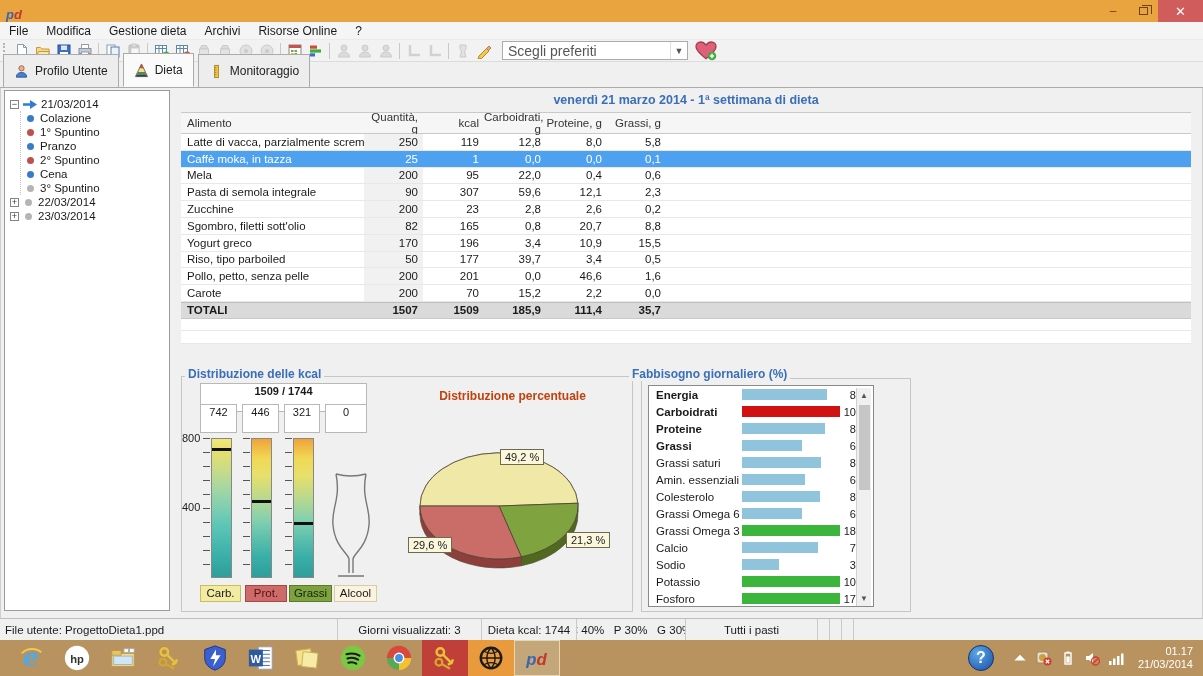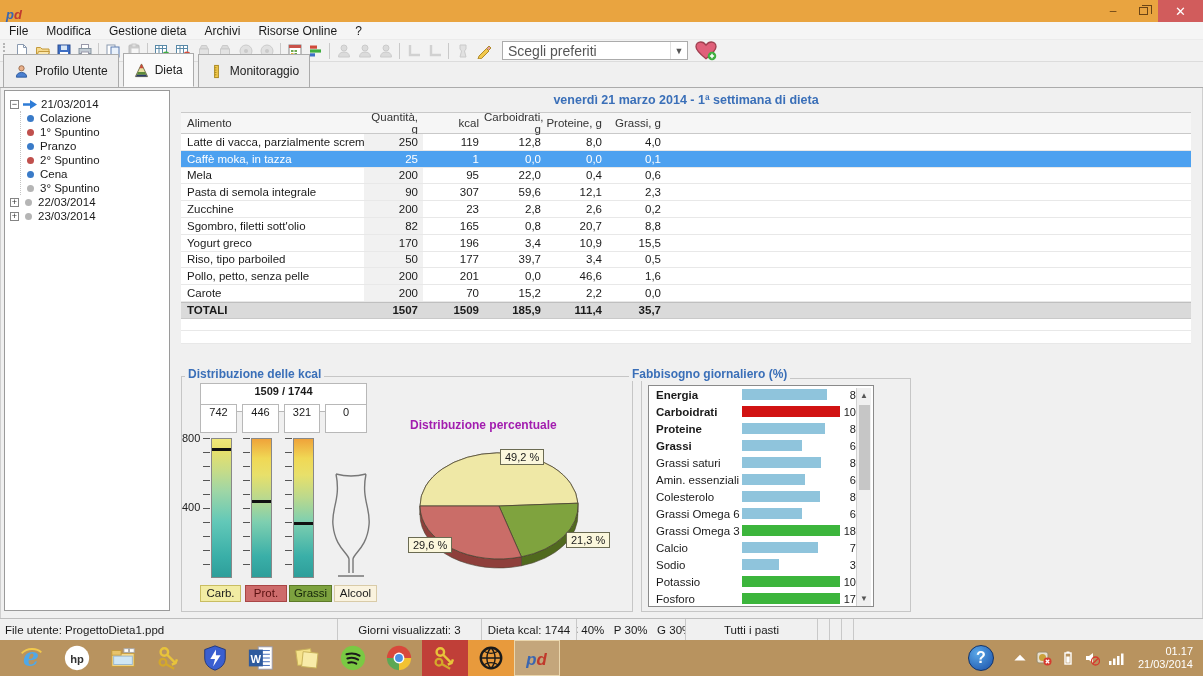--- a/index.html
+++ b/index.html
@@ -66,21 +66,21 @@
   .gbtitle{position:absolute;color:#3A6FB8;font-weight:bold;font-size:12px;background:#F0F0F0;padding:0 3px;z-index:2;}
   .gb{position:absolute;border:1px solid #C6C6C6;background:#F0F0F0;}
   .miniBox{position:absolute;height:29px;background:#fff;border:1px solid #B8B8B8;text-align:center;font-size:11px;line-height:15px;}
   .scaleLbl{position:absolute;width:18px;text-align:right;font-size:11px;color:#222;}
   .tickstrip{position:absolute;width:7px;height:140px;background:repeating-linear-gradient(to bottom,#555 0 1px,transparent 1px 14px);}
   .thermo{position:absolute;width:21px;height:140px;border:1px solid #888;
     background:linear-gradient(to bottom,#F0E87A 0%,#E8E06A 8%,#C9DC86 22%,#9ED6A6 38%,#62C8B8 60%,#3AAFA8 85%,#2E9E9A 100%);}
   .thermo.hot{background:linear-gradient(to bottom,#EFA33A 0%,#F0D855 14%,#E8E06A 26%,#BCD98C 42%,#7ECFB0 60%,#3AAFA8 85%,#2E9E9A 100%);}
   .tmark{position:absolute;left:0;width:100%;height:3px;background:#111;}
   .macroLbl{position:absolute;height:17px;border:1px solid #999;text-align:center;font-size:11.5px;line-height:15px;}
-  .pieTitle{position:absolute;font-weight:bold;color:#a21caf;text-align:left;font-size:12px;margin-top:29px;}
+  .pieTitle{position:absolute;font-weight:bold;color:#c2410c;text-align:center;font-size:12px;}
   .pieLbl{position:absolute;background:#FBF7DC;border:1px solid #6b6b52;font-size:11px;padding:1px 4px;}
   
   .fabInner{position:absolute;left:6px;top:6px;width:226px;height:222px;background:#fff;border:1px solid #8a8a8a;}
   .fr{display:flex;align-items:center;height:17px;padding-left:7px;font-size:11.5px;}
   .fl{width:86px;white-space:nowrap;overflow:hidden;}
   .fl.b{font-weight:bold;}
   .fbz{width:98px;height:11px;position:relative;}
   .fb{height:11px;}
   .fv{width:24px;text-align:right;padding-right:2px;font-size:11px;}
   .fscroll{position:absolute;right:2px;top:2px;width:15px;height:218px;background:#F0F0F0;border-left:1px solid #d0d0d0;}
@@ -377,21 +377,21 @@
           <span class="c-num c-g" style="background: transparent;">Grassi, g</span>
           <span class="c-fill"></span>
         </div>
       <div id="food-rows">
           <div class="trow ">
             <span class="c-name">Latte di vacca, parzialmente scremato uht</span>
             <span class="c-num c-q">250</span>
             <span class="c-num c-k">119</span>
             <span class="c-num c-c">12,8</span>
             <span class="c-num c-p">8,0</span>
-            <span class="c-num c-g">4,0</span>
+            <span class="c-num c-g">5,8</span>
             <span class="c-fill"></span>
           </div>
           <div class="trow sel">
             <span class="c-name">Caffè moka, in tazza</span>
             <span class="c-num c-q">25</span>
             <span class="c-num c-k">1</span>
             <span class="c-num c-c">0,0</span>
             <span class="c-num c-p">0,0</span>
             <span class="c-num c-g">0,1</span>
             <span class="c-fill"></span>

